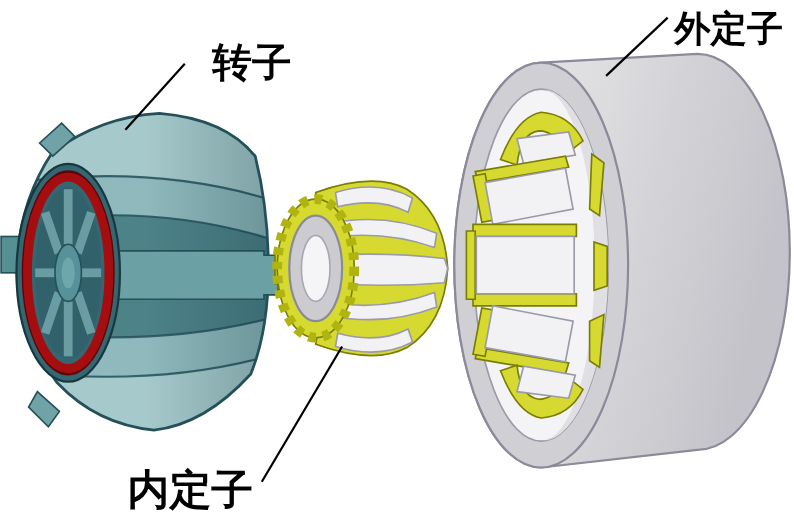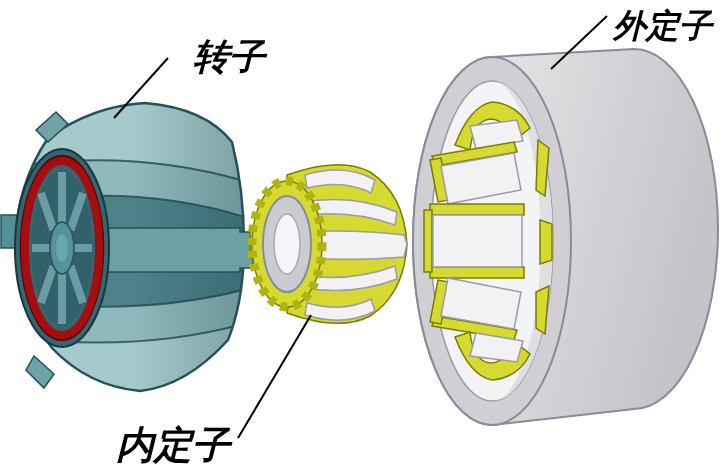--- a/index.html
+++ b/index.html
@@ -1,16 +1,16 @@
 <!DOCTYPE html>
 <html style="--background: #ffffff; --label-color: #000000; --leader-line: #000000; --rotor-light: #a6c9cb; --rotor-band: #8fb9bc; --rotor-mid: #4d8289; --rotor-belt: #6ba0a5; --rotor-dark-face: #356772; --rotor-outline: #24505a; --rotor-ring-red: #a50e11; --rotor-spoke: #699da3; --rotor-hub: #57929b; --coil-yellow: #d6da30; --coil-yellow-dark: #7a7d00; --stator-gray: #cfcfd4; --stator-edge: #8a8a9a; --pole-white: #f2f2f5; --pole-edge: #9a9aa8;"><head>
 <meta charset="utf-8">
 <style>
   html,body{margin:0;padding:0;background:#fff;}
-  .stage{position:relative;width:722px;height:465px;background:var(--background,#ffffff);overflow:hidden;font-style:italic;}
+  .stage{position:relative;width:722px;height:465px;background:var(--background,#ffffff);overflow:hidden;}
   svg{display:block;}
 
   
   .c-rotor-light{fill:var(--rotor-light,#a6c9cb);}
   .c-rotor-band{fill:var(--rotor-band,#8fb9bc);}
   .c-rotor-mid{fill:var(--rotor-mid,#4d8289);}
   .c-belt{fill:var(--rotor-belt,#6ba0a5);stroke:var(--rotor-outline,#24505a);stroke-width:1.5;}
   .c-sep{fill:none;stroke:var(--rotor-outline,#24505a);stroke-width:2;opacity:.85;}
   .c-sil{fill:none;stroke:var(--rotor-outline,#24505a);stroke-width:2.5;}
   .c-tab{fill:#559095;stroke:var(--rotor-outline,#24505a);stroke-width:1.5;}

